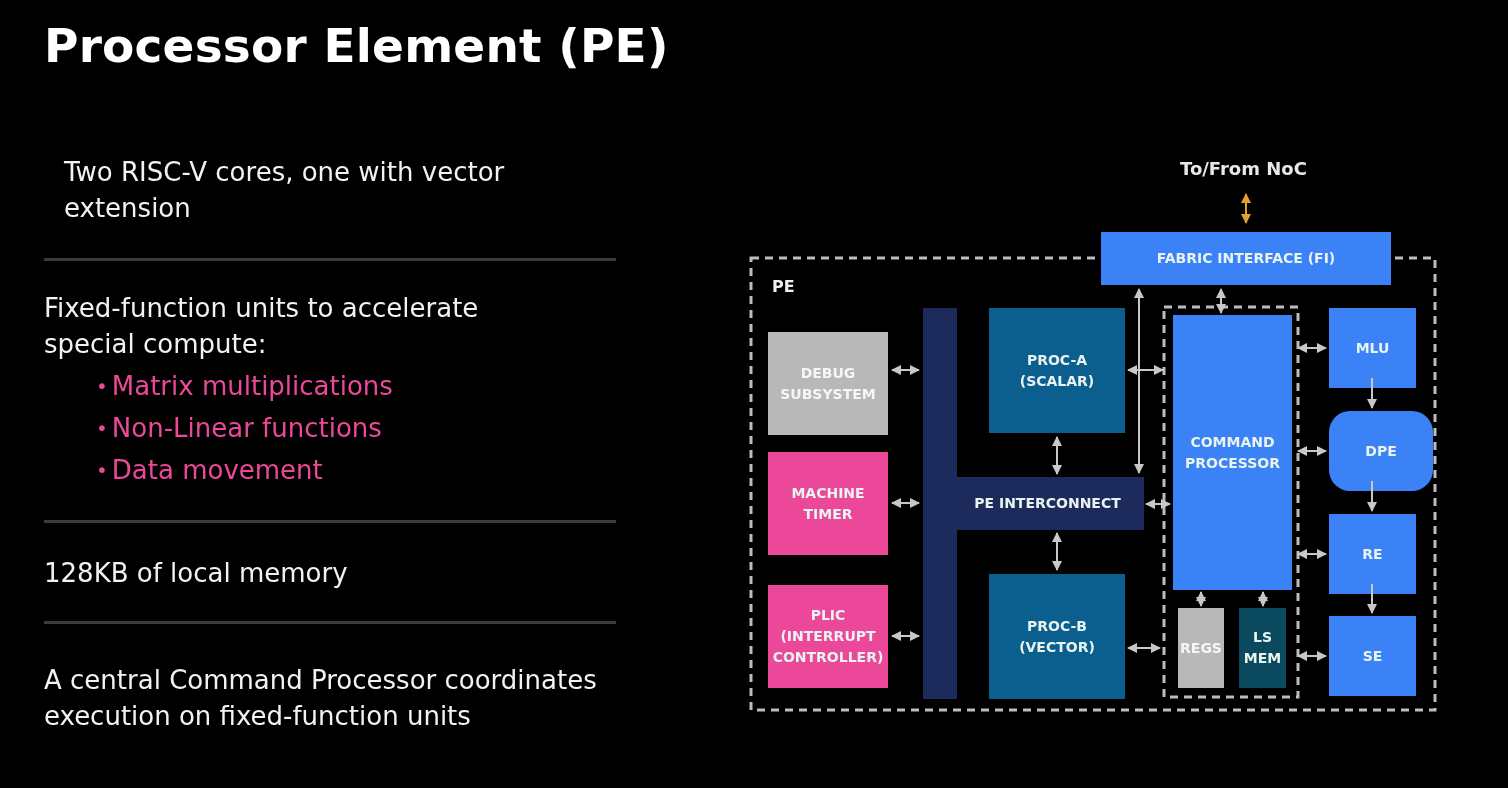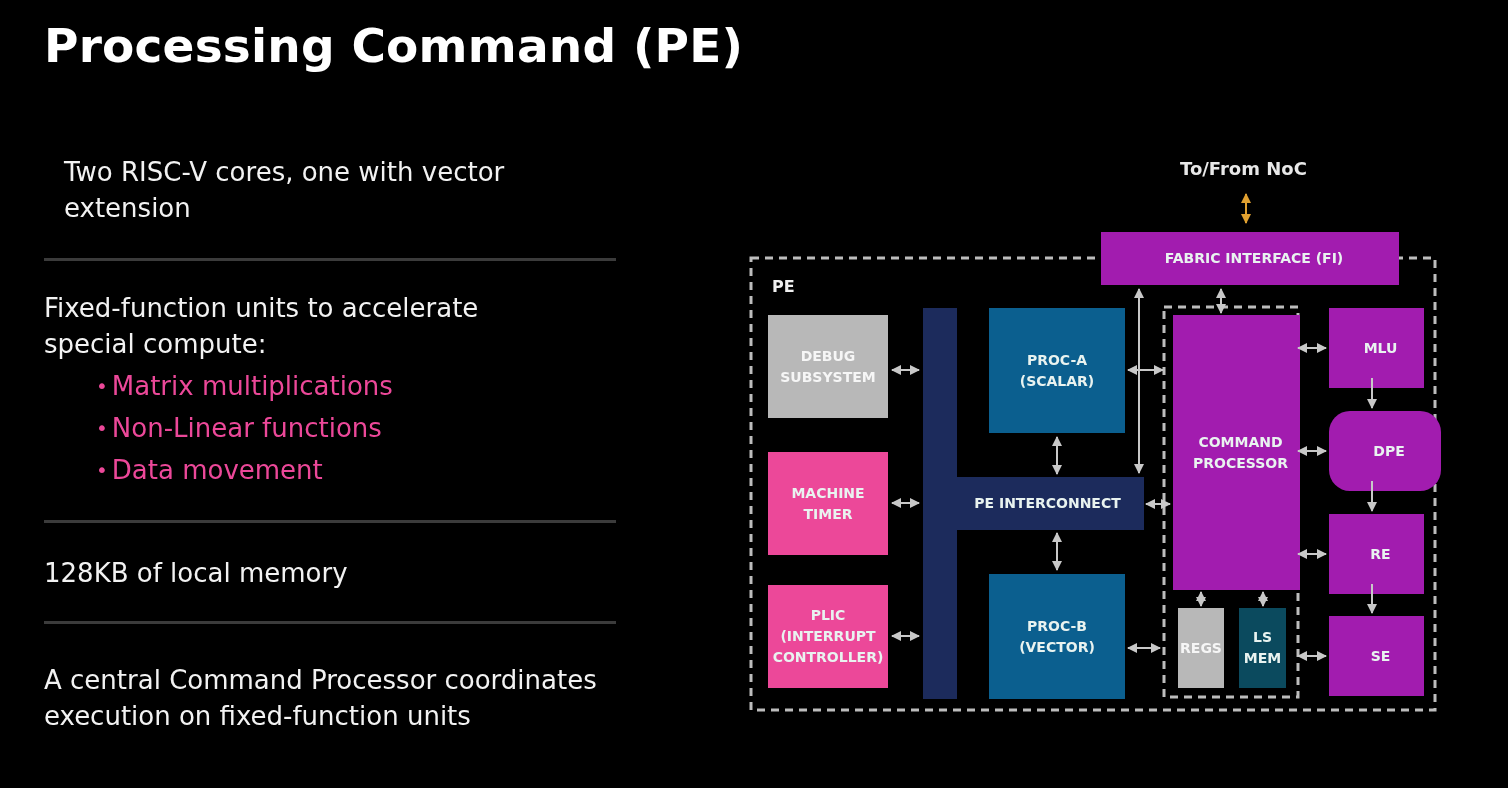--- a/index.html
+++ b/index.html
@@ -4,33 +4,33 @@
 <style>
   html, body { margin:0; padding:0; background:#000; }
   body { width:1508px; height:788px; position:relative; overflow:hidden; font-family:"DejaVu Sans", sans-serif; color:#fff; }
   .title { position:absolute; left:44px; top:18px; font-size:47px; font-weight:bold; letter-spacing:0.2px; color:#fff; }
   .bullet-text { position:absolute; left:44px; font-size:26px; line-height:36px; color:#f2f2f2; white-space:pre-line; }
   .sub { position:absolute; left:96px; font-size:26px; line-height:42px; color:#ec4899; }
   .sub span.dot { font-size:20px; margin-right:4px; position:relative; top:-2px; }
   .divider { position:absolute; left:44px; width:572px; height:3px; background:#3b3b3b; }
   .noc-label { position:absolute; left:1180px; top:158px; font-size:18px; font-weight:bold; color:#e8e8e8; }
   .box { position:absolute; display:flex; align-items:center; justify-content:center; text-align:center; font-weight:bold; color:#e9f3f0; font-size:14px; line-height:21px; white-space:pre-line; }
-  .teal { background:#a21caf;padding-left:8px; }
+  .teal { background:#3b82f6; }
   .blue { background:#0b5f8f; }
   .gray { background:#b8b8b8; color:#f6f6f6; }
   .purple { background:#ec4899;text-align:center; }
   .navy { background:#1c2b5c; }
   .darkteal { background:#0b4a5e; }
   .pe-label { position:absolute; left:772px; top:277px; font-size:16px; font-weight:bold; color:#f0f0f0; }
   svg.overlay { position:absolute; left:0; top:0; width:1508px; height:788px; pointer-events:none; }
 </style>
 </head>
 <body>
 
-<div class="title">Processing Command (PE)</div>
+<div class="title">Processor Element (PE)</div>
 
 <div class="bullet-text" style="top:154px;margin-left:20px;">Two RISC-V cores, one with vector
 extension</div>
 <div class="divider" style="top:258px;"></div>
 
 <div class="bullet-text" style="top:290px;">Fixed-function units to accelerate
 special compute:</div>
 <div class="sub" style="top:365px;"><span class="dot">•</span><span>Matrix multiplications</span></div>
 <div class="sub" style="top:407px;"><span class="dot">•</span><span>Non-Linear functions</span></div>
 <div class="sub" style="top:449px;"><span class="dot">•</span><span>Data movement</span></div>
@@ -54,21 +54,21 @@
     </marker>
   </defs>
   <rect x="751" y="258" width="684" height="452" fill="none" stroke="#bdbdbd" stroke-width="3" stroke-dasharray="8,6"></rect>
   <rect x="1164" y="307" width="134" height="390" fill="none" stroke="#bdbdbd" stroke-width="3" stroke-dasharray="8,6"></rect>
 </svg>
 
 <div class="pe-label">PE</div>
 
 <div class="box teal" style="left:1101px;top:232px;width:290px;height:53px;">FABRIC INTERFACE (FI)</div>
 
-<div class="box gray" style="left:768px;top:315px;width:120px;height:103px;text-align:center;">DEBUG
+<div class="box gray" style="left:768px;top:332px;width:120px;height:103px;text-align:center;">DEBUG
 SUBSYSTEM</div>
 <div class="box purple" style="left:768px;top:452px;width:120px;height:103px;">MACHINE
 TIMER</div>
 <div class="box purple" style="left:768px;top:585px;width:120px;height:103px;">PLIC
 (INTERRUPT
 CONTROLLER)</div>
 
 <div class="box navy" style="left:923px;top:308px;width:34px;height:391px;"></div>
 <div class="box navy" style="left:923px;top:477px;width:221px;height:53px;"><span style="margin-left:28px;">PE INTERCONNECT</span></div>
 

